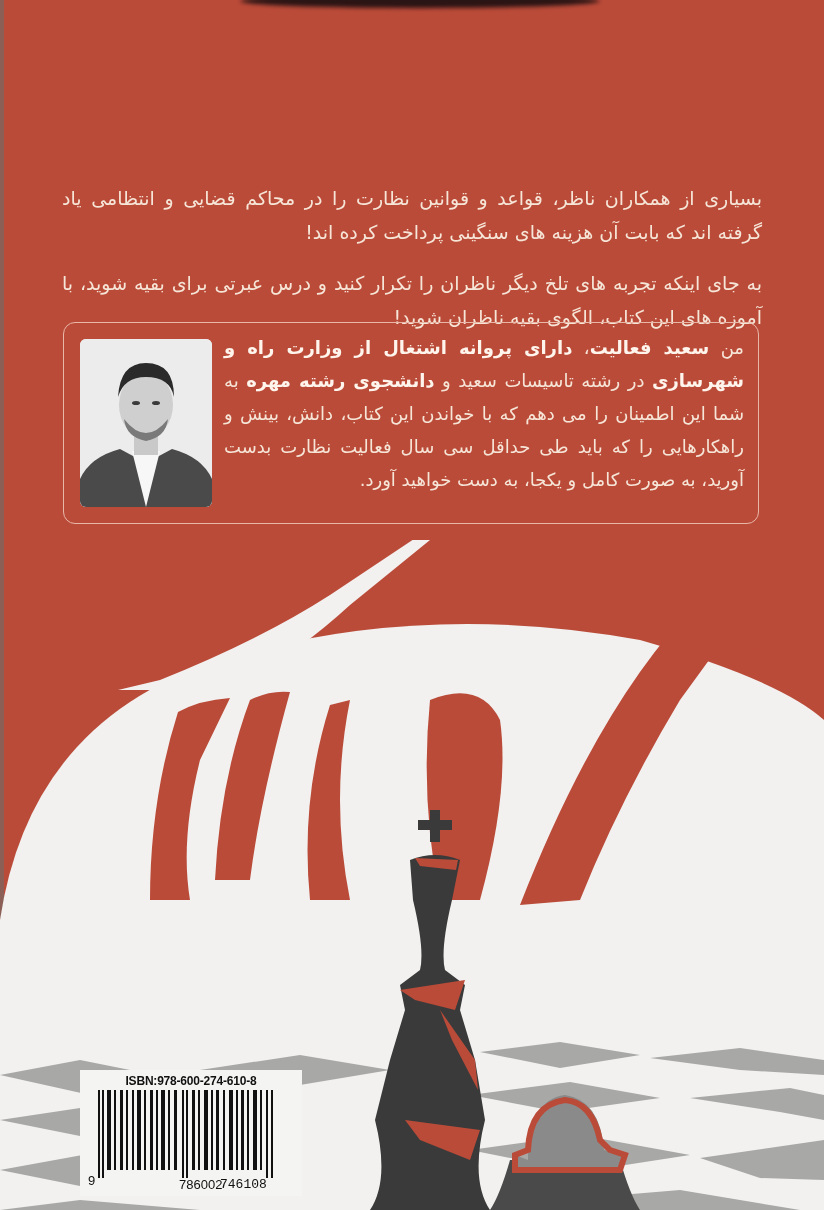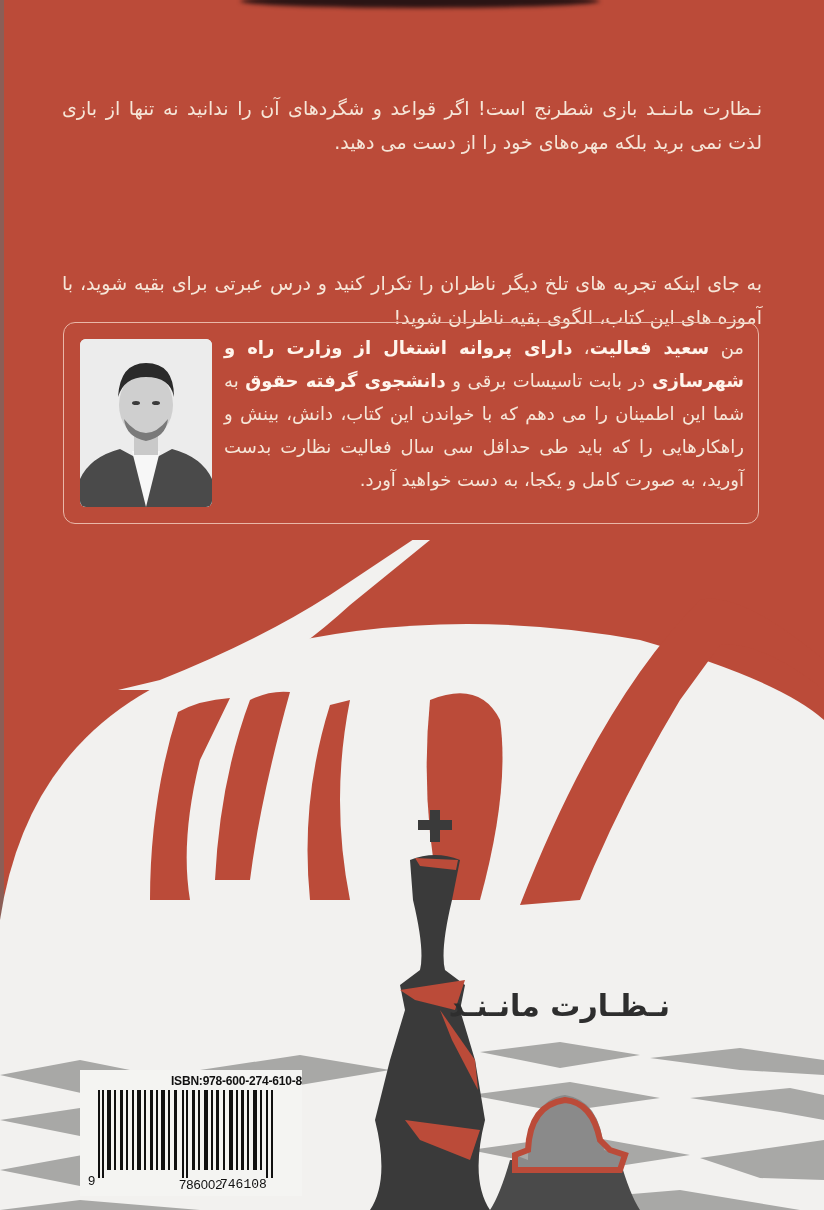--- a/index.html
+++ b/index.html
@@ -18,53 +18,53 @@
     .author-text { position: absolute; right: 14px; top: 8px; width: 520px; direction: rtl; color: #f6e6d8; font-size: 18px; line-height: 33px; text-align: justify; }
     .author-text b { font-weight: bold; color: #fff5ec; }
 
     .art { position: absolute; left: 0; top: 540px; width: 824px; height: 670px; }
 
     .headline { position: absolute; top: 988px; left: 60px; width: 700px; height: 50px; direction: rtl; font-weight: bold; font-size: 30px; color: #2e2e2e; }
     .headline .h1 { position: absolute; right: 90px; top: 0; }
     .headline .h2 { position: absolute; left: 40px; top: 0; }
 
     .barcode { position: absolute; left: 80px; top: 1070px; width: 222px; height: 126px; background: #f4f4f2; }
-    .isbn { position: absolute; top: 4px; left: 0; width: 100%; text-align: right; font-family: "Liberation Sans", sans-serif; font-weight: bold; font-size: 12px; color: #111; letter-spacing: -0.2px; }
+    .isbn { position: absolute; top: 4px; left: 0; width: 100%; text-align: center; font-family: "Liberation Sans", sans-serif; font-weight: bold; font-size: 12px; color: #111; letter-spacing: -0.2px; }
     .bars { position: absolute; left: 16px; top: 20px; width: 190px; height: 88px; }
     .digits { position: absolute; bottom: 4px; left: 0; width: 100%; font-family: "Liberation Sans", sans-serif; font-size: 13px; color: #111; }
     .digits .d0 { position: absolute; left: 8px; bottom: 4px; }
     .digits .d1 { position: absolute; left: 58px; bottom: 0; margin-left: 41px; }
     .digits .d2 { position: absolute; left: 140px; bottom: 0; font-family: Liberation Mono, monospace; }
   </style>
 </head>
 <body>
 
 <div class="cover">
   <div class="top-shadow"></div>
   <div class="left-edge"></div>
 
-  <p class="text-block p1">نـظارت مانـنـد بازی شطرنج است!  اگر قواعد و شگردهای آن را ندانید نه تنها از بازی لذت نمی برید بلکه مهره‌های خود را از دست می دهید.</p>
+  <p class="text-block p2">بسیاری از همکاران ناظر، قواعد و قوانین نظارت را در محاکم قضایی و انتظامی یاد گرفته اند که بابت آن هزینه های سنگینی پرداخت کرده اند!</p>
   <p class="text-block p3">به جای اینکه تجربه های تلخ دیگر ناظران را تکرار کنید و درس عبرتی برای بقیه شوید، با آموزه های این کتاب، الگوی بقیه ناظران شوید!</p>
 
   <div class="author-box">
     <div class="author-photo">
       <svg width="132" height="168" viewBox="0 0 132 168">
         <rect width="132" height="168" fill="#ececec"></rect>
         <path d="M0 168 L0 140 Q10 118 40 110 L66 124 L92 110 Q122 118 132 140 L132 168 Z" fill="#4a4a4a"></path>
         <path d="M52 112 L66 168 L80 112 Z" fill="#f7f7f7"></path>
         <rect x="54" y="92" width="24" height="24" fill="#c9c9c9"></rect>
         <ellipse cx="66" cy="66" rx="27" ry="33" fill="#cfcfcf"></ellipse>
         <path d="M38 58 Q40 24 66 24 Q94 24 94 58 Q90 38 66 38 Q44 38 38 58 Z" fill="#2a2a2a"></path>
         <path d="M44 80 Q66 108 88 80 Q86 98 66 102 Q46 98 44 80 Z" fill="#7a7a7a"></path>
         <ellipse cx="56" cy="64" rx="4" ry="2" fill="#3a3a3a"></ellipse>
         <ellipse cx="76" cy="64" rx="4" ry="2" fill="#3a3a3a"></ellipse>
       </svg>
     </div>
     <div class="author-text">
-      <span>من </span><b>سعید فعالیت</b><span>، </span><b>دارای پروانه اشتغال از وزارت راه و شهرسازی</b><span> در بابت تاسیسات برقی و </span><b>دانشجوی گرفته حقوق</b><span> به شما این اطمینان را می دهم که با خواندن این کتاب، دانش، بینش و راهکارهایی را که باید طی حداقل سی سال فعالیت نظارت بدست آورید، به صورت کامل و یکجا، به دست خواهید آورد.</span>
+      <span>من </span><b>سعید فعالیت</b><span>، </span><b>دارای پروانه اشتغال از وزارت راه و شهرسازی</b><span> در رشته تاسیسات سعید و </span><b>دانشجوی رشته مهره</b><span> به شما این اطمینان را می دهم که با خواندن این کتاب، دانش، بینش و راهکارهایی را که باید طی حداقل سی سال فعالیت نظارت بدست آورید، به صورت کامل و یکجا، به دست خواهید آورد.</span>
     </div>
   </div>
 
   <svg class="art" viewBox="0 540 824 670">
 
     <path d="M0 920 Q30 720 220 660 Q420 600 640 640 Q780 680 824 720 L824 1210 L0 1210 Z" fill="#f2f1ef"></path>
 
     <path d="M118 690 L160 680 Q260 640 330 595 L420 535 L430 540 L350 605 Q290 660 240 680 L212 690 Z" fill="#f2f1ef"></path>
     <path d="M120 720 L170 718 Q150 800 140 880 L110 880 Q100 800 120 720 Z" fill="#f2f1ef"></path>
     <path d="M178 712 Q200 700 230 698 L200 760 Q180 840 190 900 L150 900 Q150 800 178 712 Z" fill="#bb4b39"></path>
@@ -98,21 +98,20 @@
     </g>
 
     <g>
       <path d="M510 1160 Q500 1195 490 1210 L640 1210 Q630 1195 620 1160 Z" fill="#4a4a4a"></path>
       <path d="M528 1160 Q528 1100 565 1095 Q600 1100 604 1150 L625 1155 L620 1170 L515 1170 L515 1155 Z" fill="#8a8a8a"></path>
       <path d="M528 1150 Q530 1105 565 1100 Q592 1102 600 1140 L610 1150 L625 1155 L620 1170 L515 1170 L515 1155 Z" fill="none" stroke="#bb4b39" stroke-width="6"></path>
     </g>
   </svg>
 
   <div class="headline">
-    <span class="h1">نـظـارت مانـنـد</span>
   </div>
 
   <div class="barcode">
     <div class="isbn">ISBN:978-600-274-610-8</div>
     <svg class="bars" viewBox="0 0 190 88">
       <g fill="#111">
         <rect x="2" y="0" width="2" height="88"></rect>
           <rect x="6" y="0" width="2" height="88"></rect>
         <rect x="11" y="0" width="4" height="80"></rect>
           <rect x="18" y="0" width="2" height="80"></rect>

